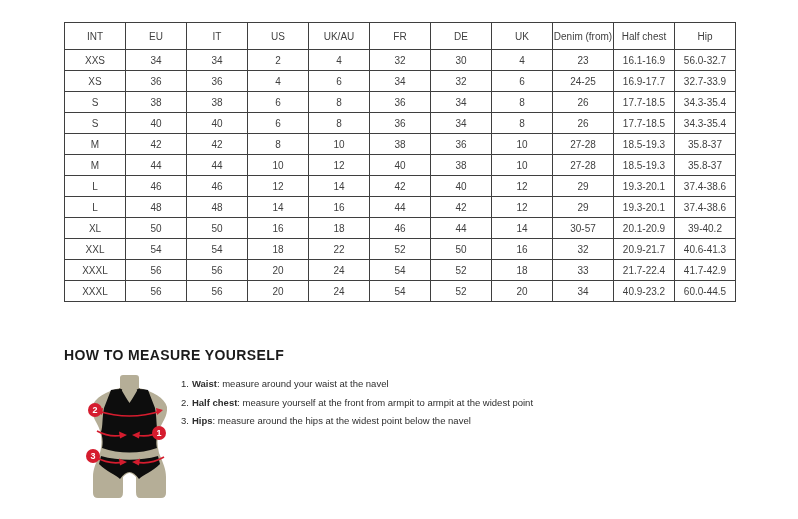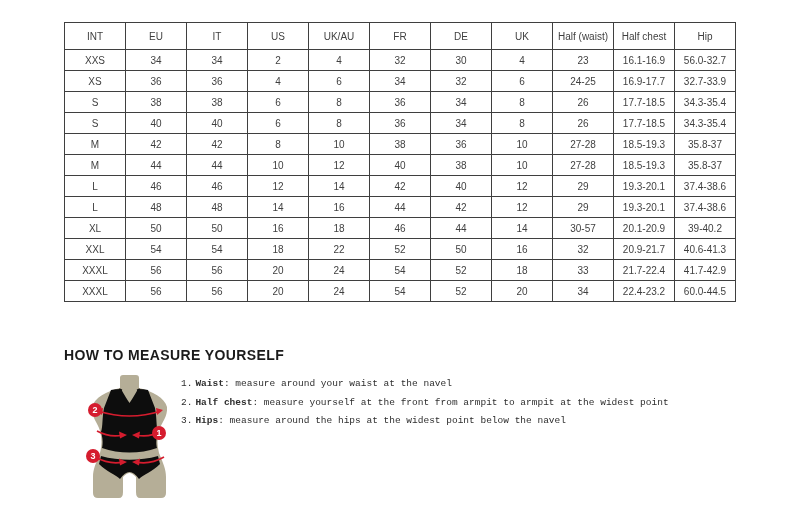--- a/index.html
+++ b/index.html
@@ -19,42 +19,42 @@
   .size-table th { height:26px; font-size:10px; }
   .size-table td { height:20px; font-size:10px; }
 
   .measure { position:absolute; left:64px; top:347px; width:680px; }
   .measure-title {
     margin:0; font-size:14px; font-weight:bold; letter-spacing:0.4px;
     color:#1b1b1b;
   }
   .measure-body { display:flex; align-items:flex-start; margin-top:11px; }
   .figure-wrap { margin-left:18px; width:95px; flex:0 0 auto; }
-  .measure-list { list-style:none; margin:1px 0 9px 4px; padding:0;font-family:Liberation Mono, monospace; }
+  .measure-list { list-style:none; margin:1px 0 9px 4px; padding:0; }
   .measure-list li { font-size:9.5px; color:#2e2e2e; line-height:18.5px; white-space:nowrap; }
   .measure-list .num { margin-right:3px; }
   .measure-list b { font-weight:bold; }
 </style>
 </head>
 <body>
 
 <div class="page">
 
   <table class="size-table">
     <thead>
       <tr>
           <th>INT</th>
           <th>EU</th>
           <th>IT</th>
           <th>US</th>
           <th>UK/AU</th>
           <th>FR</th>
           <th>DE</th>
           <th>UK</th>
-          <th>Half (waist)</th>
+          <th>Denim (from)</th>
           <th>Half chest</th>
           <th>Hip</th>
         </tr>
     </thead>
     <tbody>
         <tr>
           <td>XXS</td>
           <td>34</td>
           <td>34</td>
           <td>2</td>
@@ -199,21 +199,21 @@
         <tr>
           <td>XXXL</td>
           <td>56</td>
           <td>56</td>
           <td>20</td>
           <td>24</td>
           <td>54</td>
           <td>52</td>
           <td>20</td>
           <td>34</td>
-          <td>22.4-23.2</td>
+          <td>40.9-23.2</td>
           <td>60.0-44.5</td>
         </tr>
       </tbody>
   </table>
 
   <div class="measure">
     <h2 class="measure-title">HOW TO MEASURE YOURSELF</h2>
 
     <div class="measure-body">
 

